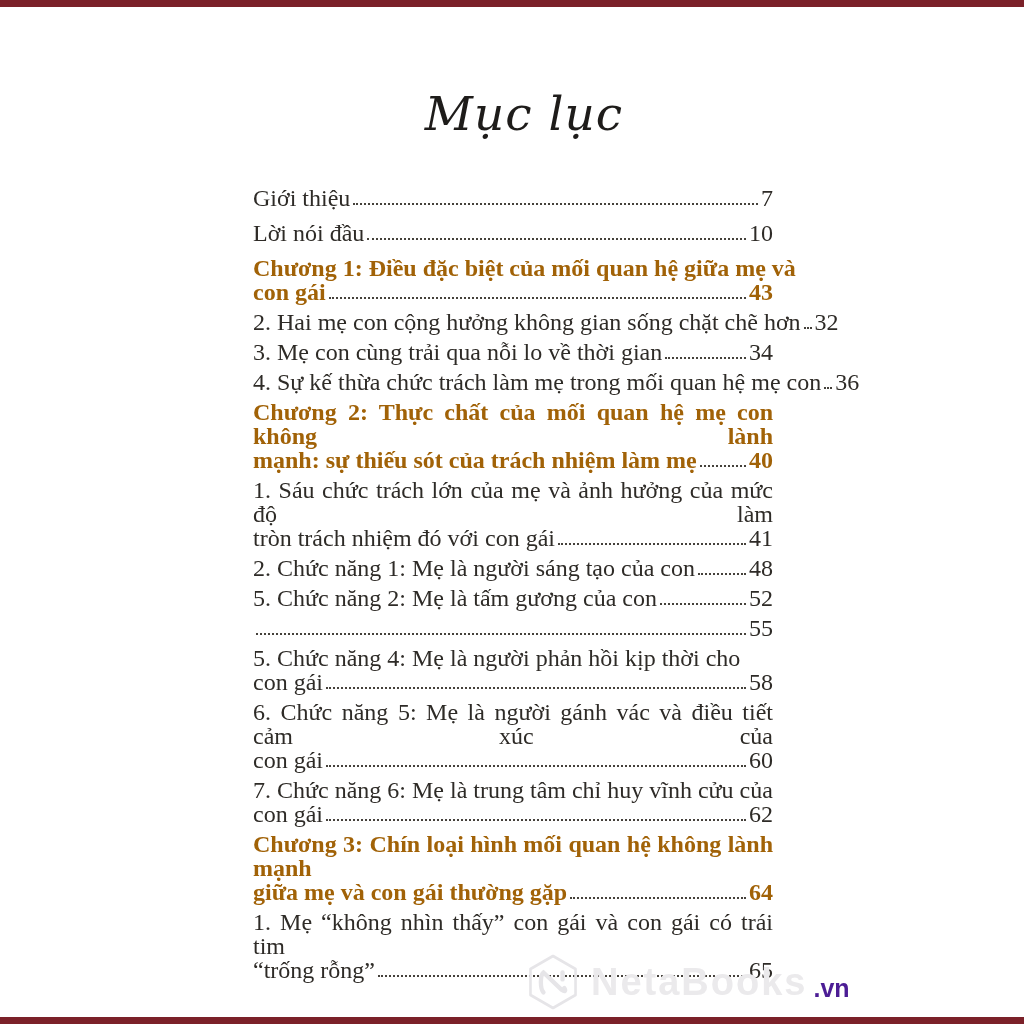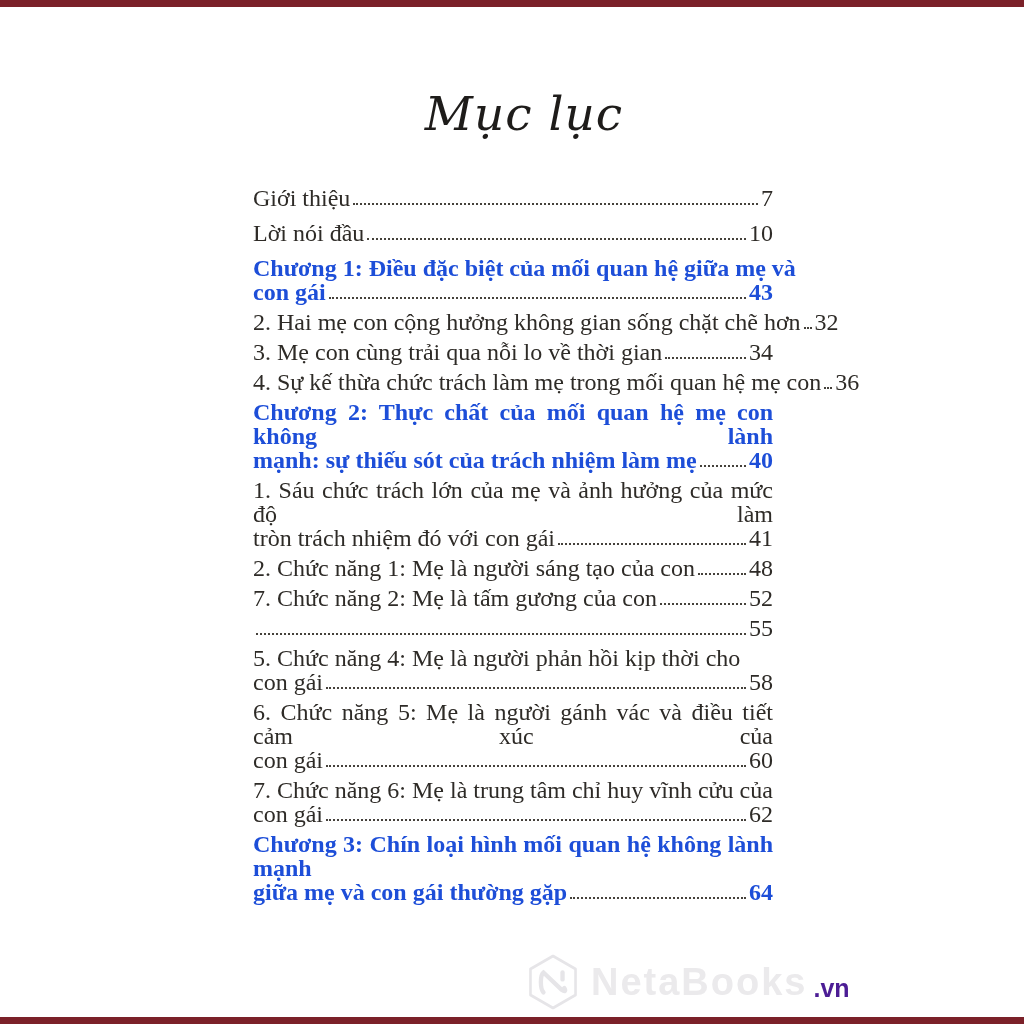--- a/index.html
+++ b/index.html
@@ -17,21 +17,21 @@
     text-align:center;font-family:"DejaVu Serif",serif;font-style:italic;
     font-weight:500;font-size:47px;line-height:56px;color:#1e1c1a;letter-spacing:1px;padding-left:12px;
   }
 
   .toc{
     position:absolute;left:253px;top:186px;width:520px;
     font-size:24px;color:#2e2b27;
   }
   .entry{margin-bottom:6px;}
   .entry.intro{margin-bottom:11px;}
-  .entry.chapter{margin-top:0;font-weight:bold;color:#1d4ed8;}
+  .entry.chapter{margin-top:0;font-weight:bold;color:#a16207;}
   .line,.lastline{line-height:24px;}
   .line{white-space:nowrap;}
   .line.justify{white-space:normal;text-align:justify;text-align-last:justify;}
   .lastline{display:flex;align-items:flex-end;}
   .lastline .text{white-space:nowrap;}
   .leader{
     flex:1 1 auto;min-width:8px;
     border-bottom:2px dotted #45413b;
     margin:0 3px 5px 3px;
   }
@@ -122,21 +122,21 @@
       </div>
       <div class="entry item">
         <div class="lastline">
           <span class="text">2. Chức năng 1: Mẹ là người sáng tạo của con</span>
           <span class="leader"></span>
           <span class="pagenum">48</span>
         </div>
       </div>
       <div class="entry item">
         <div class="lastline">
-          <span class="text">7. Chức năng 2: Mẹ là tấm gương của con</span>
+          <span class="text">5. Chức năng 2: Mẹ là tấm gương của con</span>
           <span class="leader"></span>
           <span class="pagenum">52</span>
         </div>
       </div>
       <div class="entry item">
         <div class="lastline">
           <span class="leader"></span>
           <span class="pagenum">55</span>
         </div>
       </div>
@@ -165,20 +165,28 @@
         </div>
       </div>
       <div class="entry chapter">
         <div class="line justify">Chương 3: Chín loại hình mối quan hệ không lành mạnh</div>
         <div class="lastline">
           <span class="text">giữa mẹ và con gái thường gặp</span>
           <span class="leader"></span>
           <span class="pagenum">64</span>
         </div>
       </div>
+      <div class="entry item">
+        <div class="line justify">1. Mẹ “không nhìn thấy” con gái và con gái có trái tim</div>
+        <div class="lastline">
+          <span class="text">“trống rỗng”</span>
+          <span class="leader"></span>
+          <span class="pagenum">65</span>
+        </div>
+      </div>
     </main>
 
   <div class="watermark">
     <svg class="wm-logo" viewBox="0 0 60 66" fill="none" xmlns="http://www.w3.org/2000/svg">
       <polygon points="30,3 56,18 56,48 30,63 4,48 4,18" stroke="#e6e5e8" stroke-width="3" fill="none" stroke-linejoin="round"></polygon>
       <path d="M19 45 C15 41 15 25 19 22 L40 42 C44 45 45 43 43 40" stroke="#e6e5e8" stroke-width="5" fill="none" stroke-linecap="round"></path>
       <path d="M41 22 L41 30" stroke="#e6e5e8" stroke-width="5" stroke-linecap="round"></path>
     </svg>
     <span class="wm-brand">NetaBooks</span>
     <span class="wm-suffix">.vn</span>

